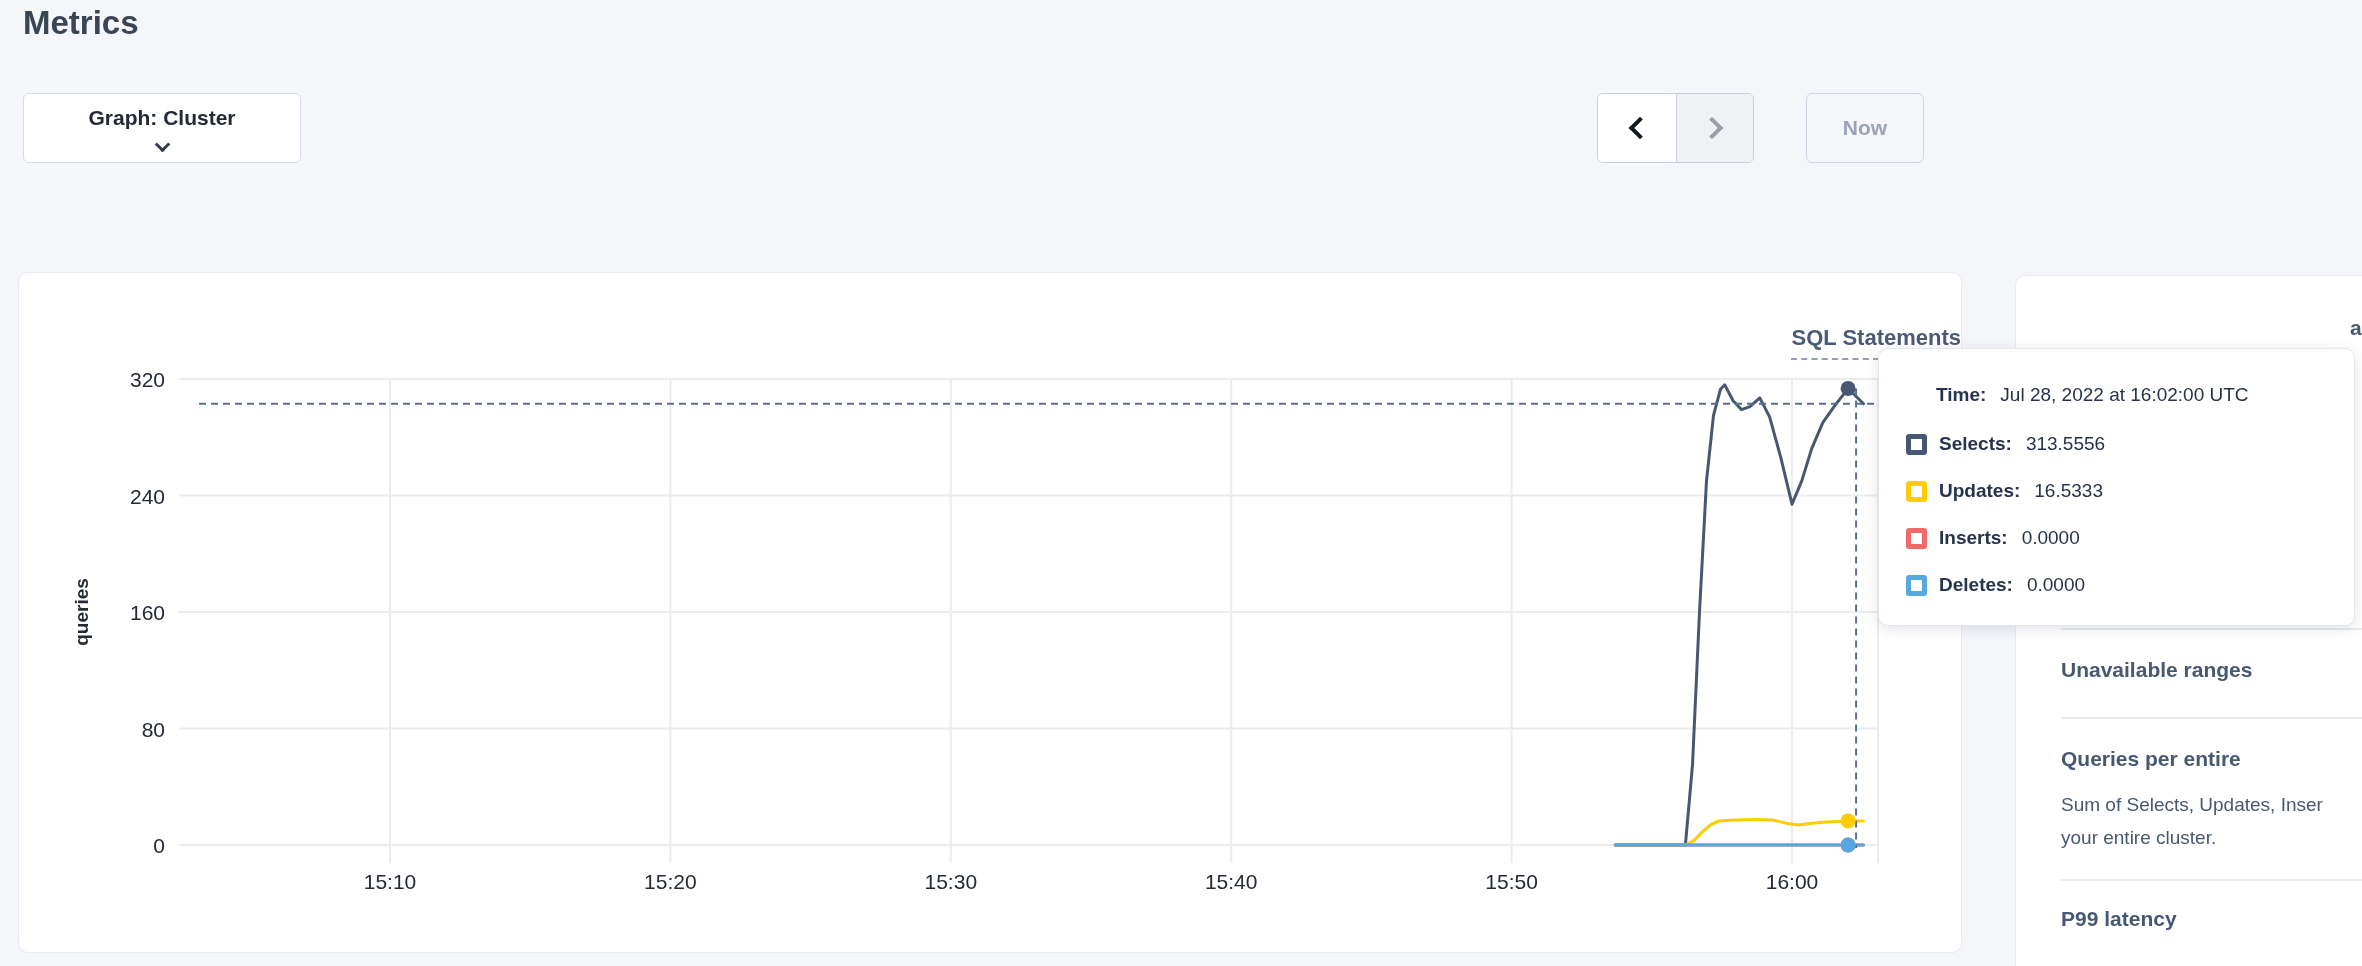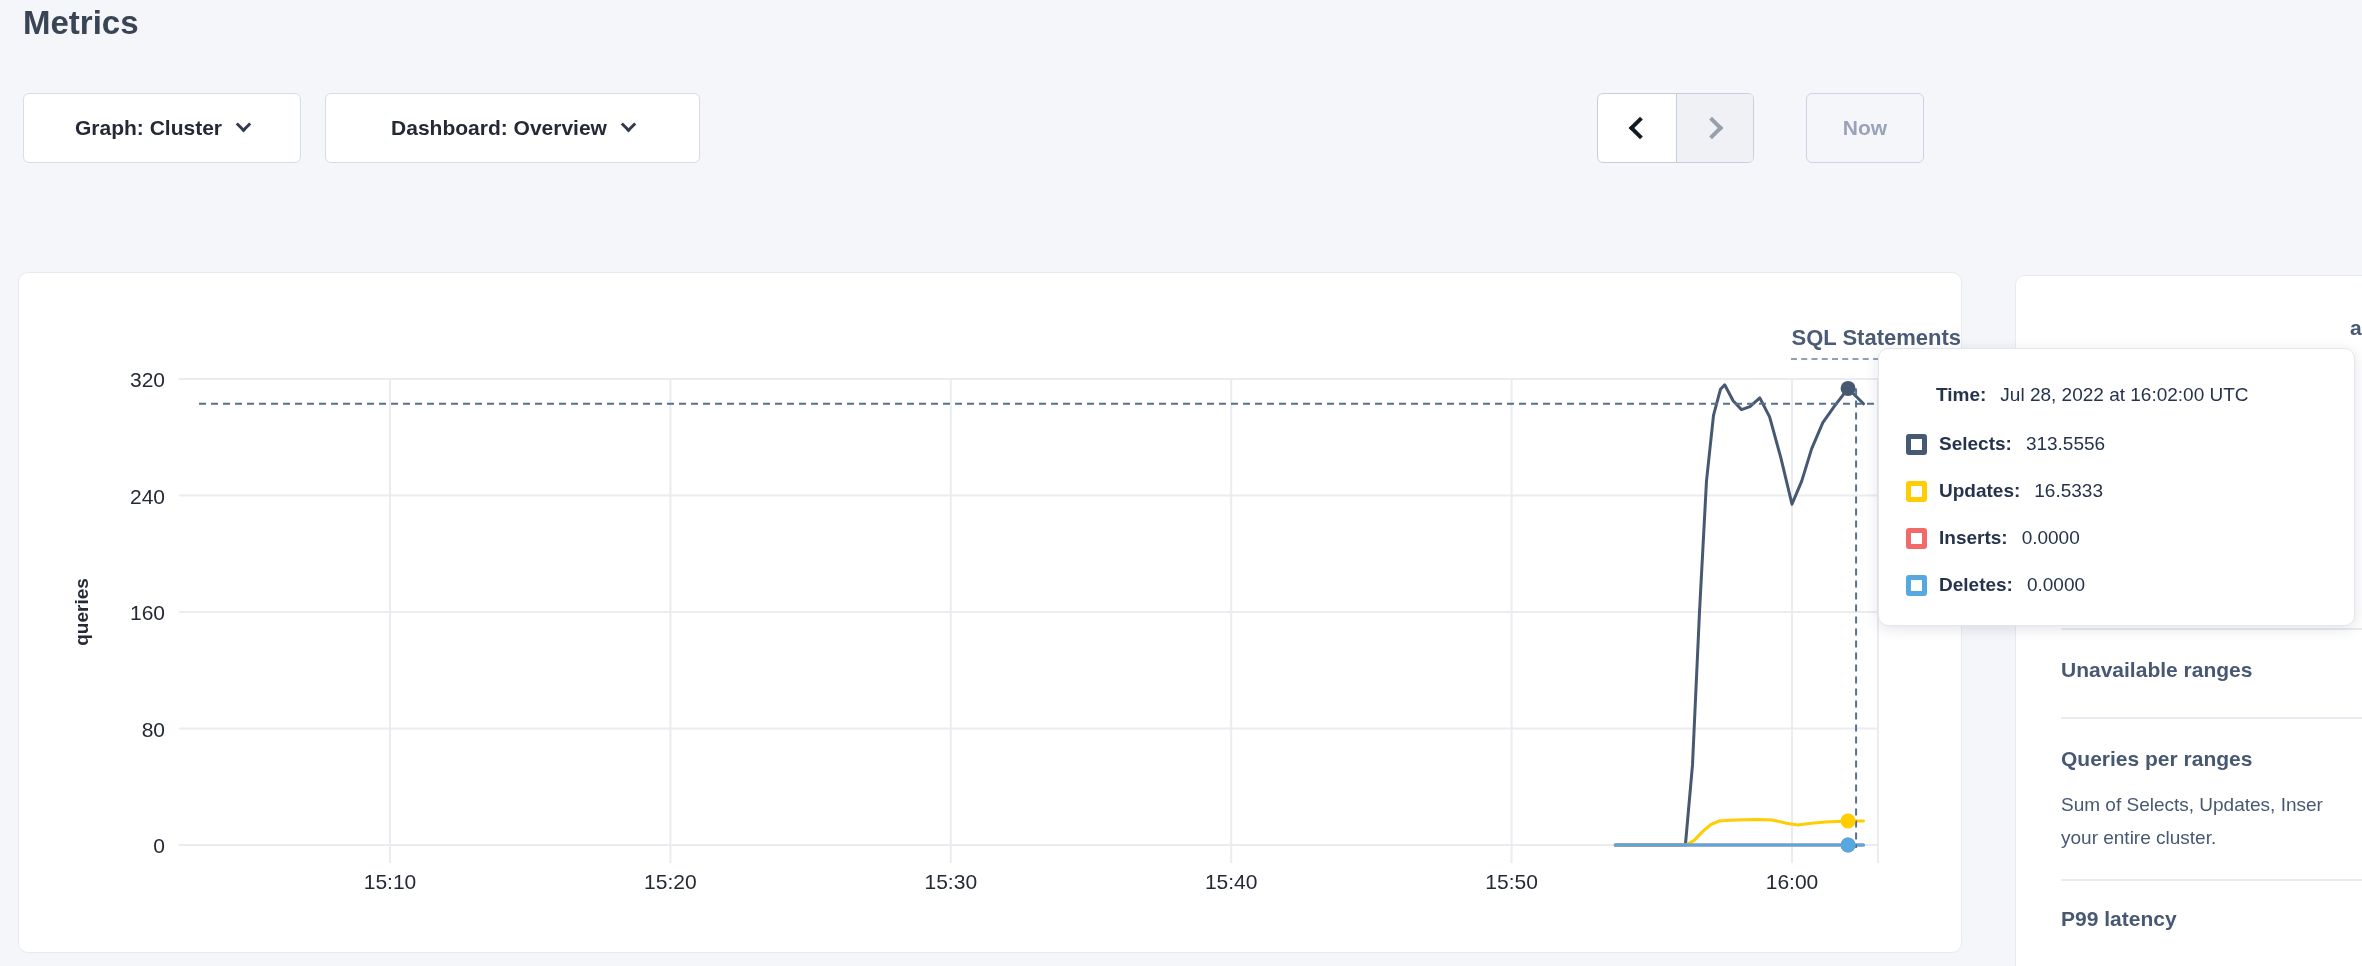--- a/index.html
+++ b/index.html
@@ -18,21 +18,21 @@
     font-size:33px; font-weight:600; color:#394455;
   }
 
   
   .ctl {
     position:absolute; top:93px; height:70px;
     background:#fff; border:1px solid #d8dce8; border-radius:6px;
     display:flex; align-items:center; cursor:pointer;
     font-size:21px; color:#242a35;
   }
-  .dd { justify-content:center; gap:16px; font-weight:700; }
+  .dd { justify-content:center; gap:16px; font-weight:700;flex-direction:column; }
   .chev-down {
     width:11px; height:11px;
     border-right:3px solid #323b4e; border-bottom:3px solid #323b4e;
     transform:rotate(45deg); margin-top:-7px; flex:0 0 auto;
   }
   .dd-graph { left:23px; width:278px; }
   .dd-dashboard { left:325px; width:375px; }
 
   .time-range { left:728px; width:845px; padding-left:20px; }
   .tr-badge {
@@ -111,24 +111,20 @@
 
 <div id="app">
 
   <div class="page-title">Metrics</div>
 
   <div class="ctl dd dd-graph">
     <span>Graph: Cluster</span>
     <span class="chev-down"></span>
   </div>
 
-  <div class="ctl dd dd-dashboard">
-    <span>Dashboard: Overview</span>
-    <span class="chev-down"></span>
-  </div>
 
 
   <div class="nav-group">
     <div class="nav-cell nav-prev">
       <span class="chev-left"></span>
     </div>
     <div class="nav-cell nav-next">
       <span class="chev-right"></span>
     </div>
   </div>
@@ -175,21 +171,21 @@
     <div class="chart-title-wrap">
       <span class="chart-title">SQL Statements</span>
     </div>
   </div>
 
   <div class="sidebar-card">
     <div class="sb-frag">a</div>
     <div class="sb-sep" style="top:352px"></div>
     <div class="sb-heading" style="top:382px">Unavailable ranges</div>
     <div class="sb-sep" style="top:441px"></div>
-    <div class="sb-heading" style="top:471px">Queries per ranges</div>
+    <div class="sb-heading" style="top:471px">Queries per entire</div>
     <div class="sb-desc" style="top:512px">Sum of Selects, Updates, Inser</div>
     <div class="sb-desc" style="top:545px">your entire cluster.</div>
     <div class="sb-sep" style="top:603px"></div>
     <div class="sb-heading" style="top:631px">P99 latency</div>
   </div>
 
   <div class="tooltip">
     <div class="tt-row tt-time" style="top:33px">
       <span class="tt-label">Time:</span>
       <span class="tt-value">Jul 28, 2022 at 16:02:00 UTC</span>

